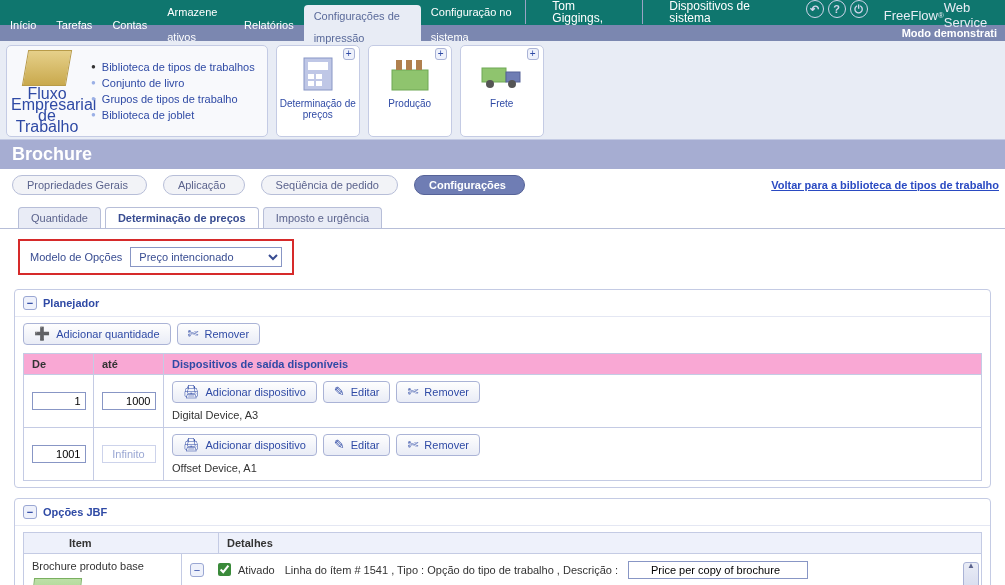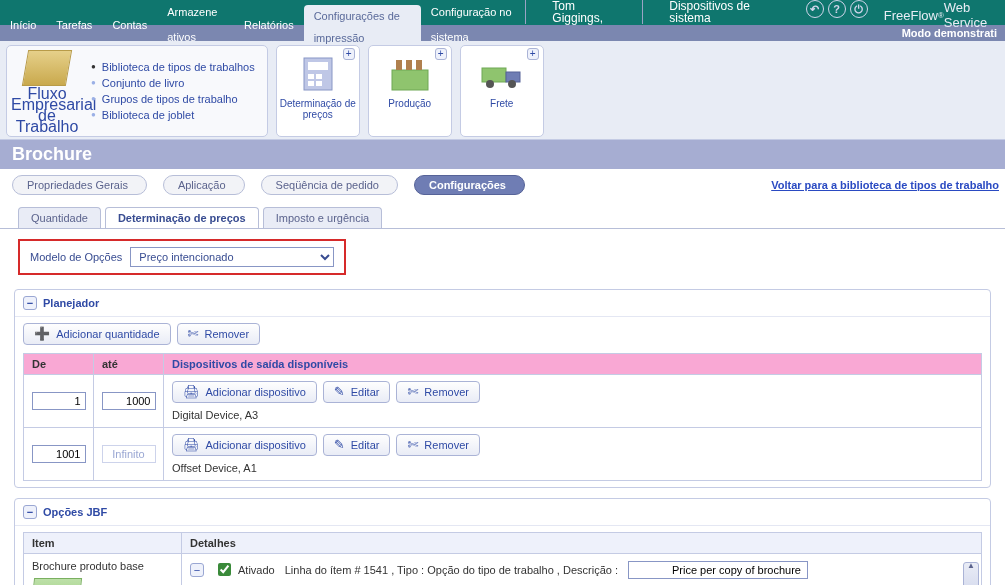--- a/index.html
+++ b/index.html
@@ -136,21 +136,21 @@
     padding:4px 12px;color:#5b638d;cursor:pointer;
   }
   .itab.active{background:#fff;font-weight:bold;color:#384c91;}
   
   .calcrow{
     margin:10px 0 8px 18px;display:inline-flex;align-items:center;gap:8px;
     border:2px solid #d62a2a;padding:6px 10px;
   }
   .calcrow label{color:#384c91;}
   .calcrow select{
-    width:204px;border:1px solid #8896c5;background:#fff;color:#384c91;font-size:11px;padding:2px 4px;
+    width:152px;border:1px solid #8896c5;background:#fff;color:#384c91;font-size:11px;padding:2px 4px;
   }
   
   .panel{
     margin:6px 14px 10px 14px;border:1px solid #c4cbe4;border-radius:4px;background:#fff;
   }
   .panel-head{
     display:flex;align-items:center;gap:6px;padding:6px 8px;color:#2f4aa5;font-weight:bold;
   }
   .panel-head .collapse{
     width:14px;height:14px;border:1px solid #9aa7d3;background:#eef1fb;color:#2f4aa5;
@@ -171,36 +171,36 @@
   .gridhead .c3{flex:1;padding:4px 8px;color:#2f4aa5;}
   .gridrow{display:flex;border-left:1px solid #c4cbe4;border-right:1px solid #c4cbe4;border-bottom:1px solid #c4cbe4;}
   .gridrow .c1,.gridrow .c2{width:70px;padding:6px 8px;border-right:1px solid #c4cbe4;display:flex;align-items:center;justify-content:center;}
   .gridrow .c3{flex:1;padding:6px 8px;}
   .numin{width:54px;border:1px solid #8896c5;padding:2px 4px;text-align:right;font-size:11px;}
   .numin.ro{border-color:#cdd3eb;color:#9aa7d3;text-align:center;}
   .devinfo{color:#333;margin-top:6px;}
   .btnrow{display:flex;gap:6px;align-items:center;}
   
   .jbfhead{
-    display:flex;background:#eef1fb;border:1px solid #c4cbe4;font-weight:bold;
+    display:flex;background:#eef1fb;border:1px solid #c4cbe4;font-weight:bold;padding-left:37px;
   }
   .jbfhead .j1{width:158px;padding:4px 8px;border-right:1px solid #c4cbe4;}
   .jbfhead .j2{flex:1;padding:4px 8px;}
   .jbfrow{display:flex;border-left:1px solid #c4cbe4;border-right:1px solid #c4cbe4;border-bottom:1px solid #c4cbe4;}
   .jbfrow .j1{width:158px;padding:6px 8px;border-right:1px solid #c4cbe4;}
   .jbfrow .j2{flex:1;padding:6px 8px;position:relative;}
   .brochureicon{
     width:48px;height:40px;margin-top:6px;
     background:linear-gradient(#bde0a8,#8fc46e);
     border:1px solid #7ab060;transform:skewX(-6deg);
   }
   .detbar{display:flex;align-items:center;gap:10px;margin-bottom:10px;}
   .chk{display:inline-flex;align-items:center;gap:4px;}
   .chk input{accent-color:#3a8a3a;}
-  .txtin{border:1px solid #8896c5;padding:2px 6px;font-size:11px;width:180px;text-align:right;}
+  .txtin{border:1px solid #8896c5;padding:2px 22px;font-size:11px;width:180px;}
   .scrollthumb{
     position:absolute;right:2px;top:8px;width:16px;height:40px;
     background:linear-gradient(#e9ecf6,#cfd5eb);border:1px solid #aab3d6;border-radius:3px;
   }
   .scrollthumb::before{content:"▲";position:absolute;top:-2px;left:3px;font-size:8px;color:#5b638d;}
 </style>
 </head>
 <body>
 
 

